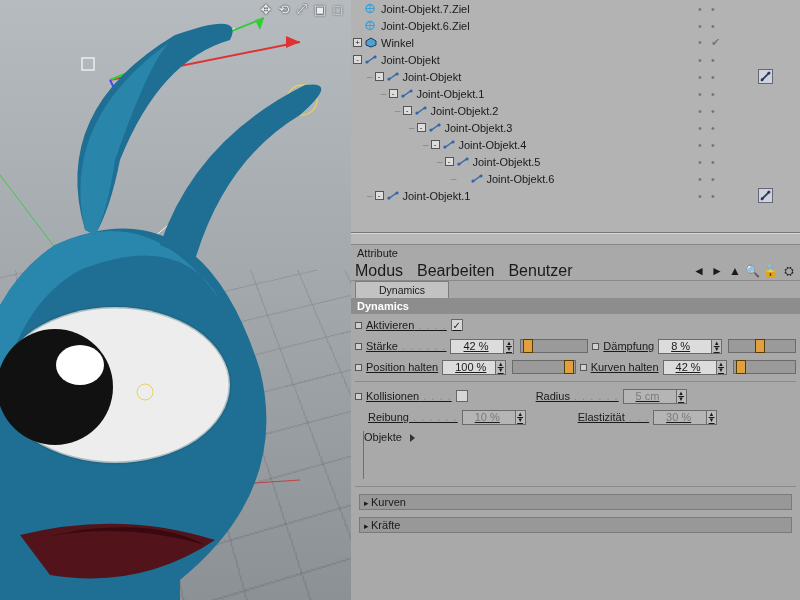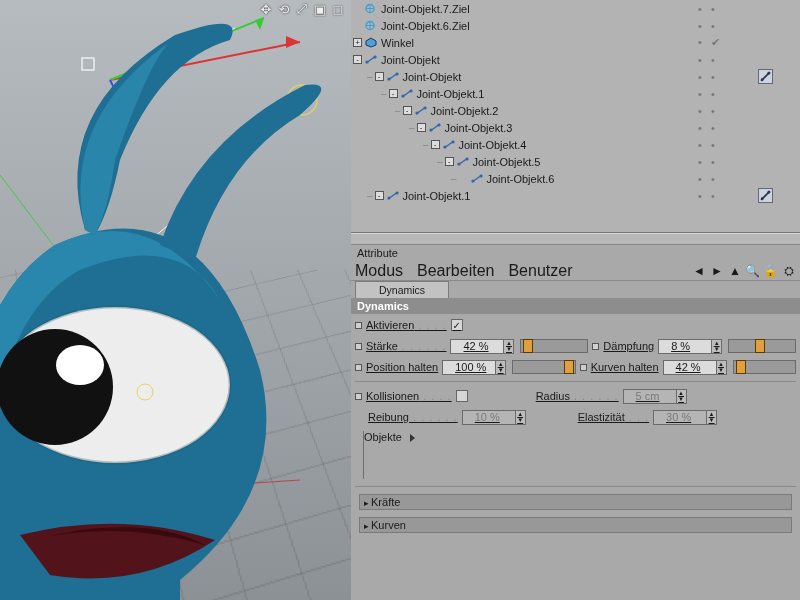--- a/index.html
+++ b/index.html
@@ -465,17 +465,17 @@
               <div>▲</div>
               <div>▼</div>
             </div>
           </div>
       </div>
       <div class="dropzone">
         <div class="lbl">Objekte</div>
         <div class="tri"></div>
       </div>
       <hr class="sep">
+      <div class="collapser">Kurven</div>
       <div class="collapser">Kräfte</div>
-      <div class="collapser">Kurven</div>
     </div>
   </div>
 </div>
 
 </body></html>

